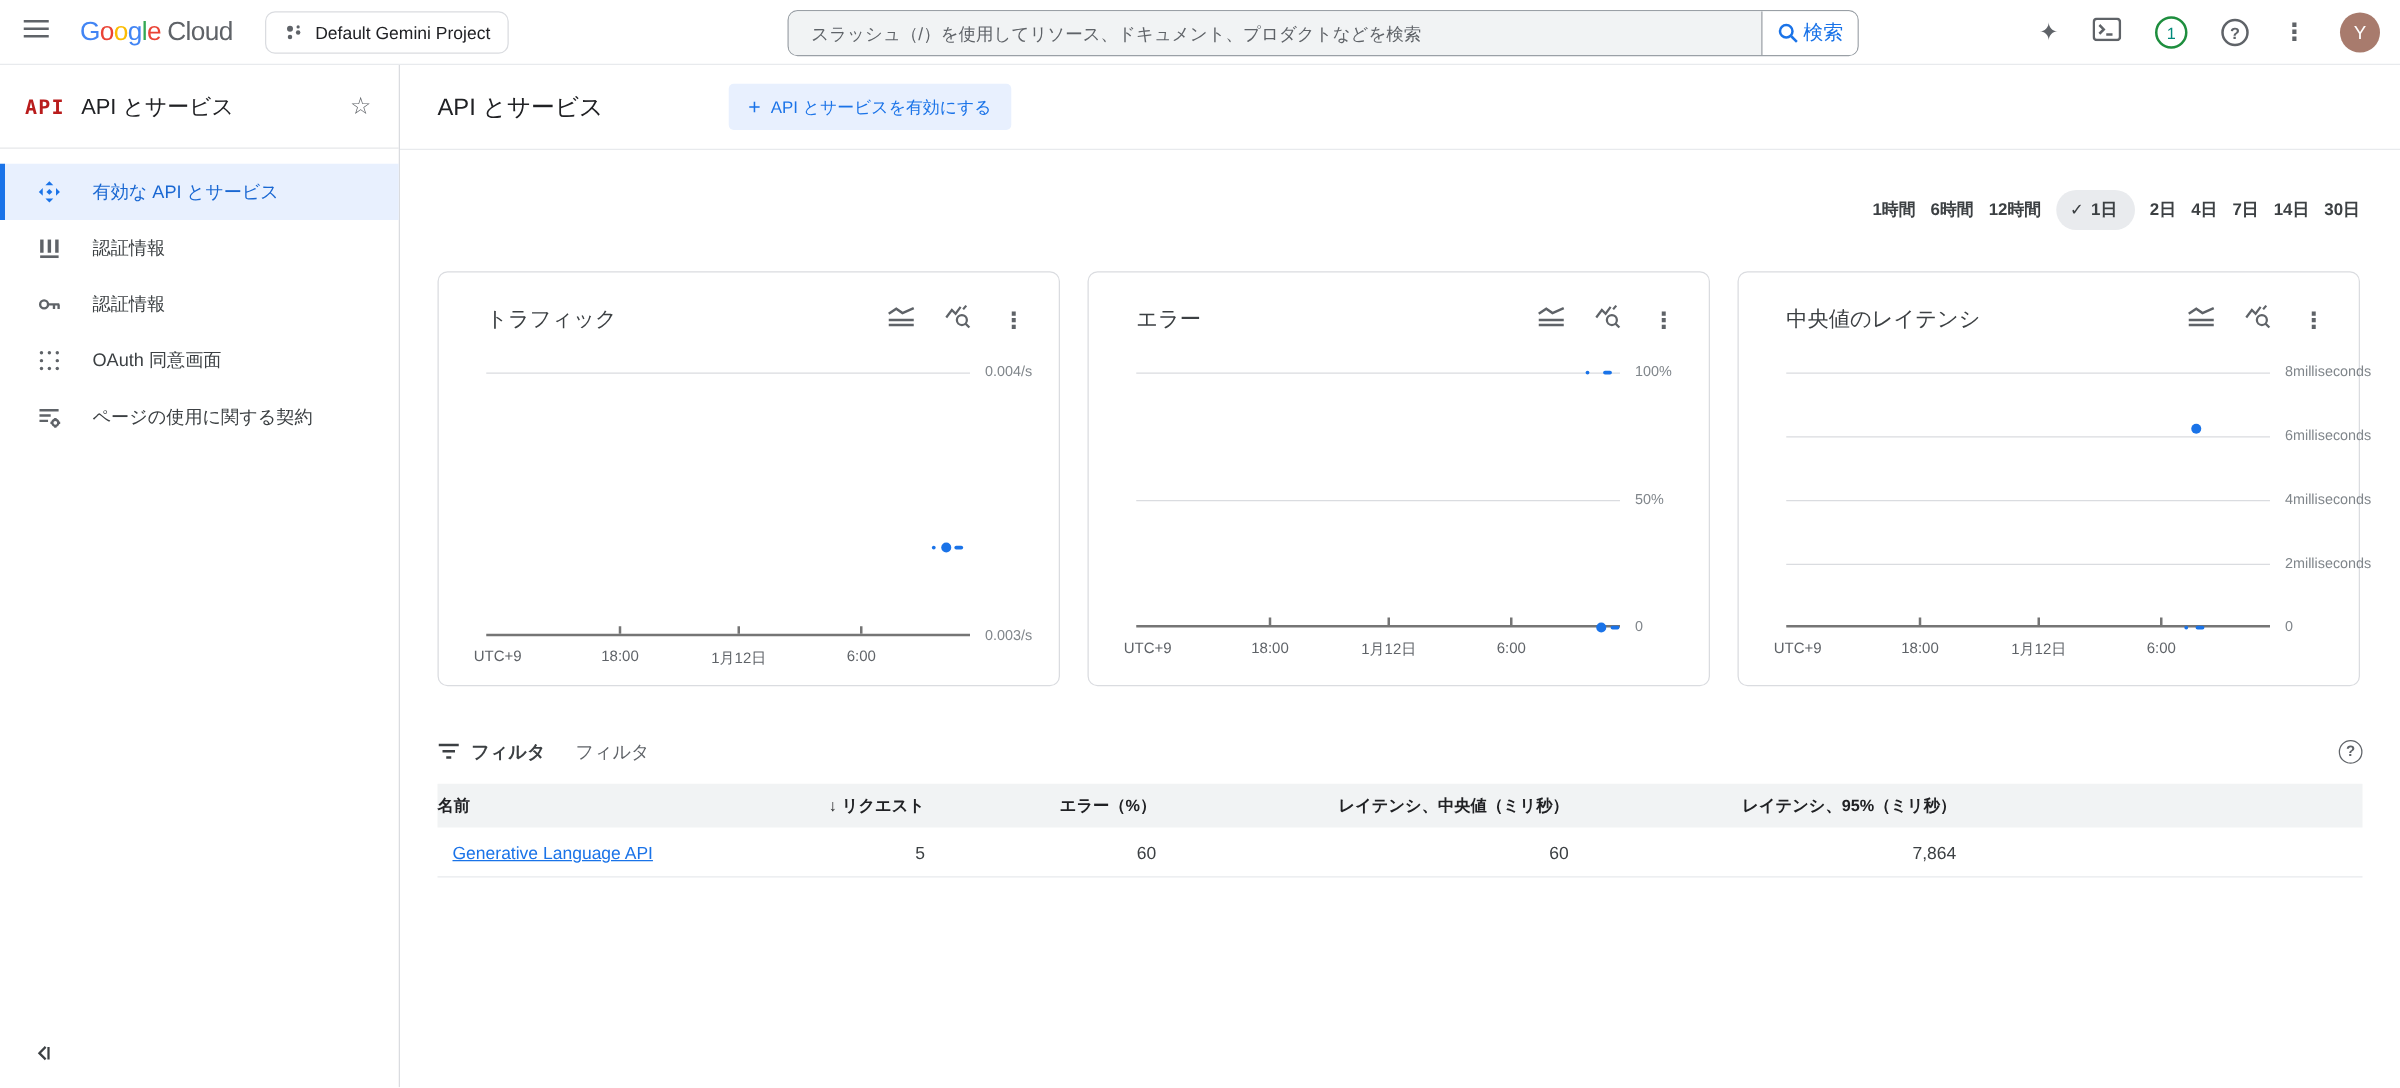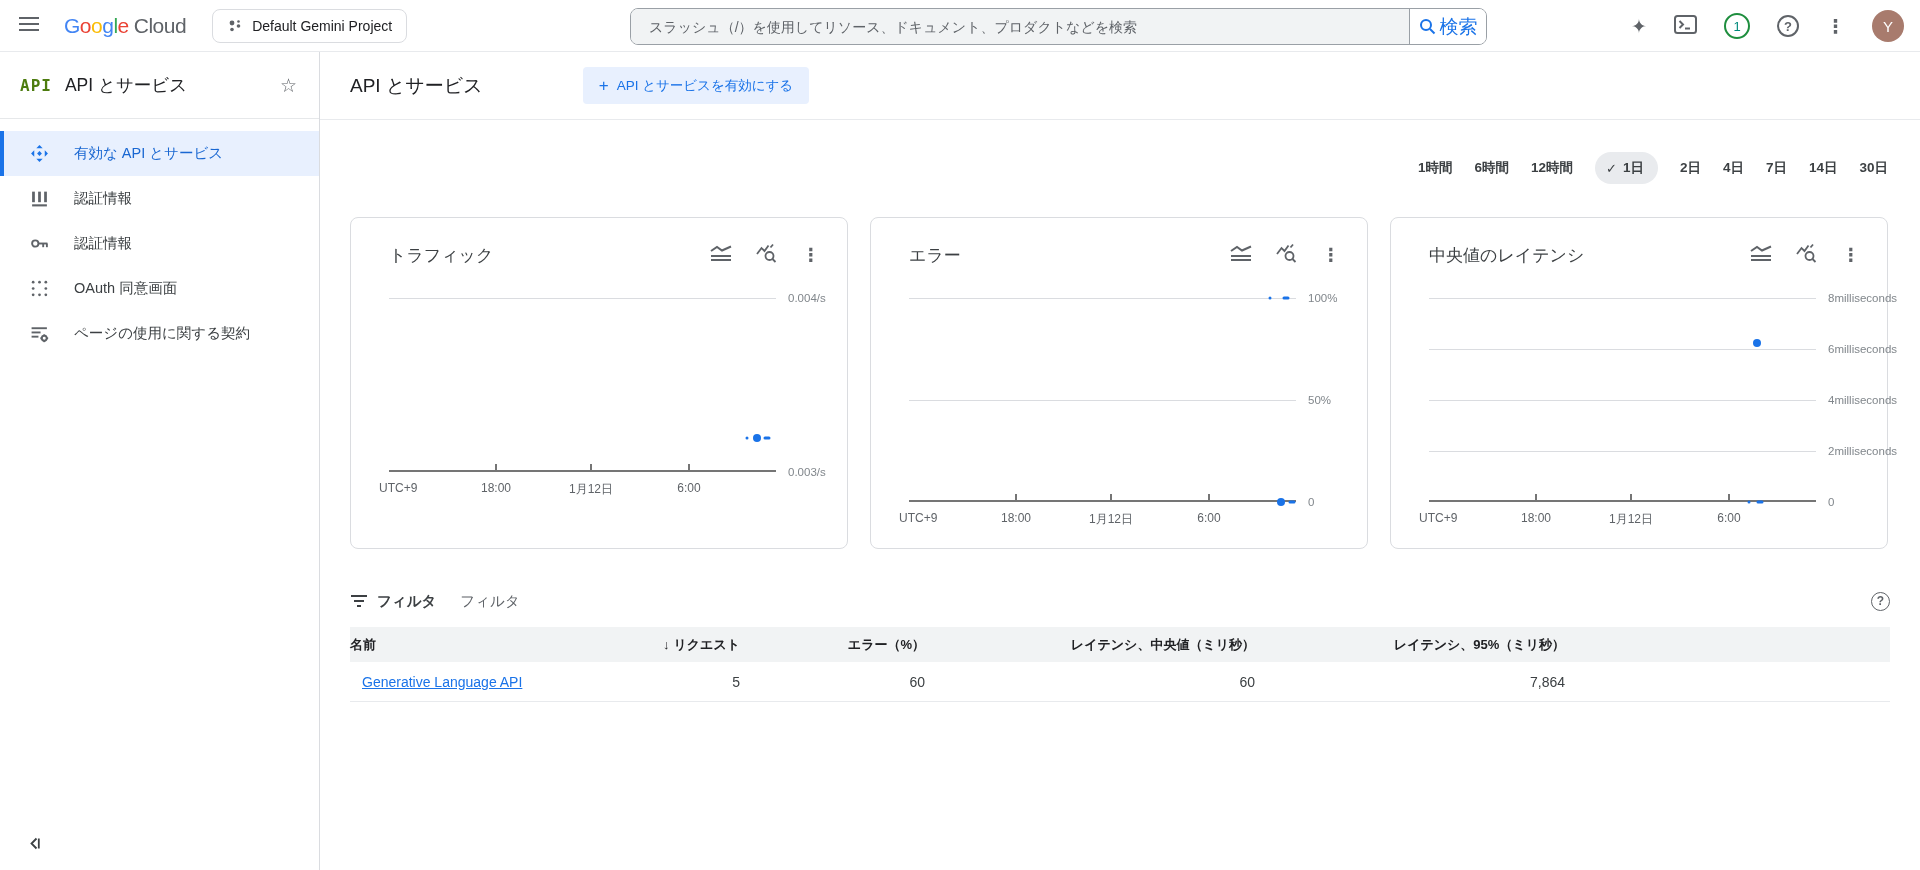--- a/index.html
+++ b/index.html
@@ -17,56 +17,56 @@
   .project-btn { margin-left:26px; height:34px; display:flex; align-items:center; gap:9px;
                  border:1px solid #dadce0; border-radius:8px; background:#fff; padding:0 14px;
                  font-size:14px; color:#202124; cursor:pointer; font-family:inherit; }
   .search { position:absolute; left:630px; top:8px; width:857px; height:37px; display:flex;
             border:1px solid #9aa0a6; border-radius:8px; overflow:hidden; }
   .search input { flex:1; border:none; outline:none; background:#f1f3f4; padding:0 18px;
                   font-size:14px; color:#6d28d9; font-family:inherit; }
   .search input::placeholder { color:#5f6368; }
   .search-btn { width:77px; background:#fff; border:none; border-left:1px solid #9aa0a6;
                 display:flex; align-items:center; justify-content:center; gap:4px;
-                color:#1a73e8; font-size:19px; cursor:pointer; font-family:inherit; }
+                color:#1a73e8; font-size:16px; cursor:pointer; font-family:inherit; }
   .top-actions { position:absolute; right:16px; top:0; height:52px; display:flex; align-items:center; gap:27px; }
   .sparkle { font-size:19px; color:#5f6368; cursor:pointer; }
   .notif { width:26px; height:26px; border:2px solid #1e8e3e; border-radius:50%;
            display:flex; align-items:center; justify-content:center; font-size:13px; color:#00897b; cursor:pointer; }
   .help-top { width:22px; height:22px; border:2px solid #5f6368; border-radius:50%; color:#5f6368;
               display:flex; align-items:center; justify-content:center; font-size:13px; font-weight:bold; cursor:pointer; }
   .dots-v { font-size:19px; color:#5f6368; font-weight:bold; cursor:pointer; }
   .avatar { width:32px; height:32px; border-radius:50%; background:#a87b6d; color:#fff;
             display:flex; align-items:center; justify-content:center; font-size:15px; cursor:pointer; }
 
   
   .sidebar { position:absolute; top:52px; left:0; width:320px; bottom:0; background:#fff;
              border-right:1px solid #dadce0; }
   .sb-head { height:67px; border-bottom:1px solid #e6e8ea; display:flex; align-items:center; padding:0 22px 0 20px; }
   .api-glyph { font-family:"DejaVu Sans Mono",monospace; font-weight:bold; font-size:16px;
-               color:#4d7c0f; letter-spacing:1px; }
+               color:#b91c1c; letter-spacing:1px; }
   .sb-title { font-size:17.5px; color:#202124; margin-left:13px; }
   .star { margin-left:auto; font-size:19px; color:#5f6368; cursor:pointer; }
   nav { padding-top:12px; }
   .nav-item { height:45px; display:flex; align-items:center; gap:25px; padding-left:26px;
               border-left:4px solid transparent; font-size:14.5px; color:#3c4043; cursor:pointer; }
   .nav-item svg { flex:none; }
   .nav-item.active { background:#e8f0fe; border-left-color:#1a73e8; color:#1967d2; font-weight:500; }
   .collapse { position:absolute; left:26px; bottom:14px; cursor:pointer; }
 
   
   .main { position:absolute; top:52px; left:320px; right:0; bottom:0; background:#fff; }
   .page-head { height:68px; border-bottom:1px solid #e8eaed; display:flex; align-items:center; padding-left:30px; }
   .page-head h1 { font-size:19px; font-weight:400; color:#202124; }
   .enable-btn { margin-left:100px; background:#e8f0fe; color:#1a73e8; border:none; border-radius:4px;
                 height:37px; padding:0 16px; font-size:13.5px; font-weight:500; display:flex;
                 align-items:center; gap:8px; cursor:pointer; font-family:inherit; }
   .enable-btn .plus { font-size:17px; font-weight:400; }
 
-  .time-row { display:flex; justify-content:flex-end; align-items:center; gap:22px;
+  .time-row { display:flex; justify-content:flex-end; align-items:center; gap:12px;
               margin:31px 32px 0 0; height:34px; }
   .t-opt { font-size:13.5px; font-weight:600; color:#3c4043; cursor:pointer; white-space:nowrap; }
   .t-opt.selected { background:#e9ebee; border-radius:17px; padding:7px 14px 7px 11px;
                     display:flex; align-items:center; gap:6px; }
   .t-opt .chk { font-size:13px; }
 
   
   .cards { display:flex; gap:22px; padding:0 30px; margin-top:32px; }
   .card { position:relative; width:498px; height:332px; border:1px solid #dadce0; border-radius:8px; background:#fff;text-align:right; }
   .card-title { position:absolute; left:38px; top:26px; font-size:17px; color:#3c4043; }
@@ -271,21 +271,21 @@
                 <line x1="2" y1="15" x2="22" y2="15" stroke="#5f6368" stroke-width="2"></line>
               </svg></span>
           <span class="ic"><svg width="23" height="20" viewBox="0 0 23 20">
                 <polyline points="1,11 5.5,5 8.5,8 12.5,2.5" fill="none" stroke="#5f6368" stroke-width="1.8"></polyline>
                 <line x1="14.5" y1="4.5" x2="17" y2="1.5" stroke="#5f6368" stroke-width="1.8"></line>
                 <circle cx="13.5" cy="13" r="4" fill="none" stroke="#5f6368" stroke-width="1.8"></circle>
                 <line x1="16.5" y1="16" x2="19.5" y2="19" stroke="#5f6368" stroke-width="1.8"></line>
               </svg></span>
           <span class="more-v">⋮</span>
         </div>
-        <div class="plot" style="height:174px">
+        <div class="plot" style="height:211px">
           <div class="gl" style="top:0"></div>
           <span class="ylab" style="top:0">0.004/s</span>
           <span class="ylab" style="top:100%">0.003/s</span>
           <div class="axis"></div>
           <div class="tick" style="left:107px"></div>
             <div class="tick" style="left:202px"></div>
             <div class="tick" style="left:300px"></div>
           <span class="mini" style="left:358px;top:140px"></span>
           <span class="dot" style="left:368px;top:140px"></span>
           <span class="dash" style="left:378px;top:140px"></span>

